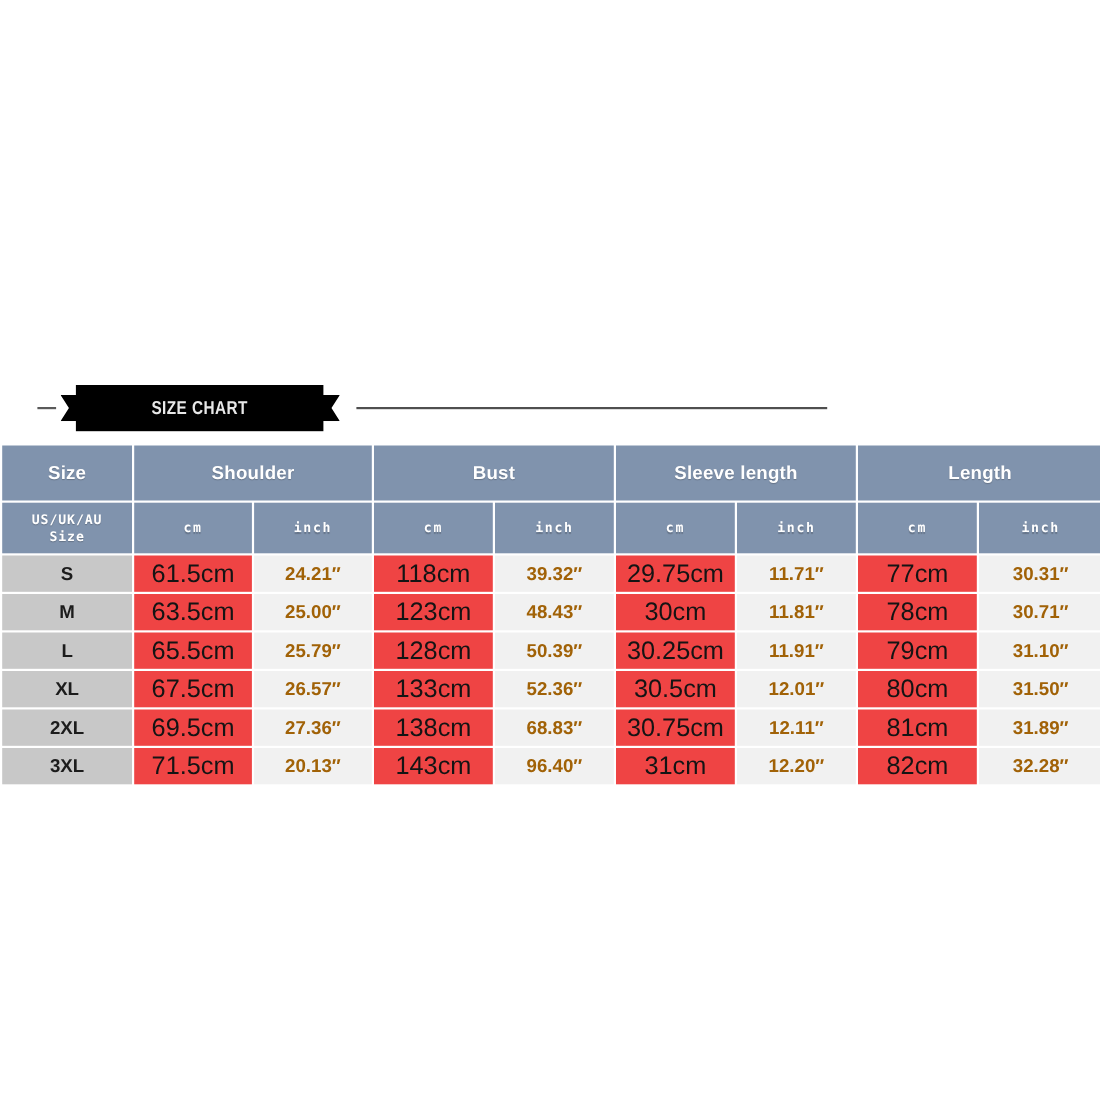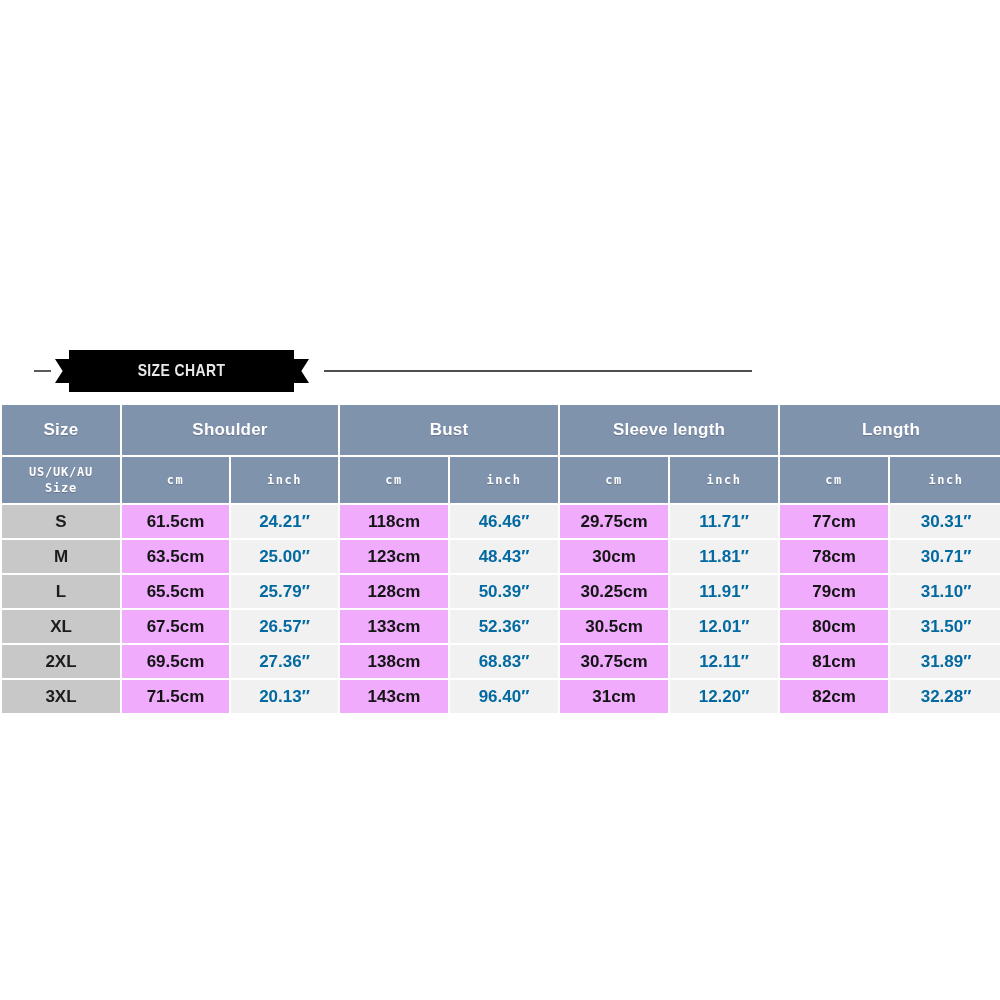--- a/index.html
+++ b/index.html
@@ -128,28 +128,28 @@
 
   
   .data-row { height: 33px; }
   .c-size {
     background: #c8c8c8;
     color: #1c1c1c;
     font-size: 17px;
     font-weight: 600;
   }
   .c-cm {
-    background: #f0abfc;
+    background: #ef4444;
     color: #141414;
-    font-size: 17px;
-    font-weight: 700;
+    font-size: 23px;
+    font-weight: 400;
   }
   .c-inch {
     background: #f1f1f1;
-    color: #0369a1;
+    color: #a16207;
     font-size: 17px;
     font-weight: 700;
   }
 </style>
 </head>
 <body>
 
 <div id="banner">
   <div class="banner-dash"></div>
   <div class="ribbon-tail left"></div>
@@ -191,21 +191,21 @@
       <th class="unit-head">cm</th>
       <th class="unit-head">inch</th>
     </tr>
   </thead>
   <tbody id="table-body">
       <tr class="data-row">
         <td class="c-size">S</td>
         <td class="c-cm">61.5cm</td>
         <td class="c-inch">24.21″</td>
         <td class="c-cm">118cm</td>
-        <td class="c-inch">46.46″</td>
+        <td class="c-inch">39.32″</td>
         <td class="c-cm">29.75cm</td>
         <td class="c-inch">11.71″</td>
         <td class="c-cm">77cm</td>
         <td class="c-inch">30.31″</td>
       </tr>
       <tr class="data-row">
         <td class="c-size">M</td>
         <td class="c-cm">63.5cm</td>
         <td class="c-inch">25.00″</td>
         <td class="c-cm">123cm</td>

